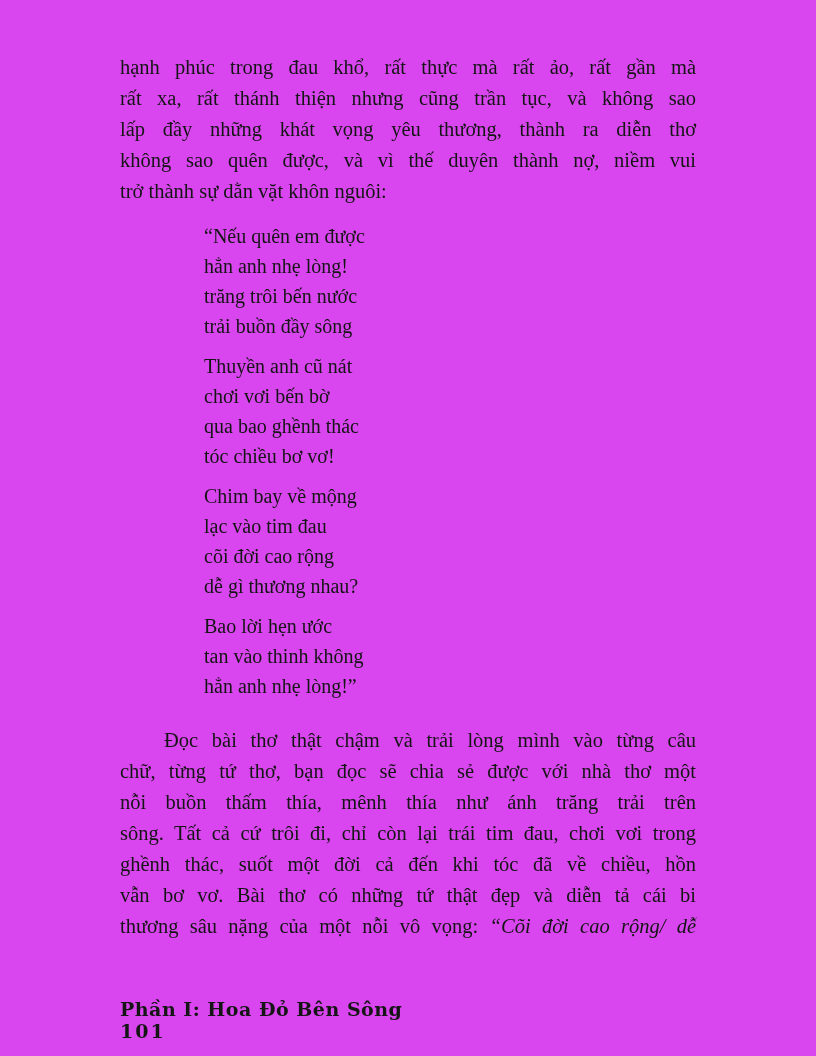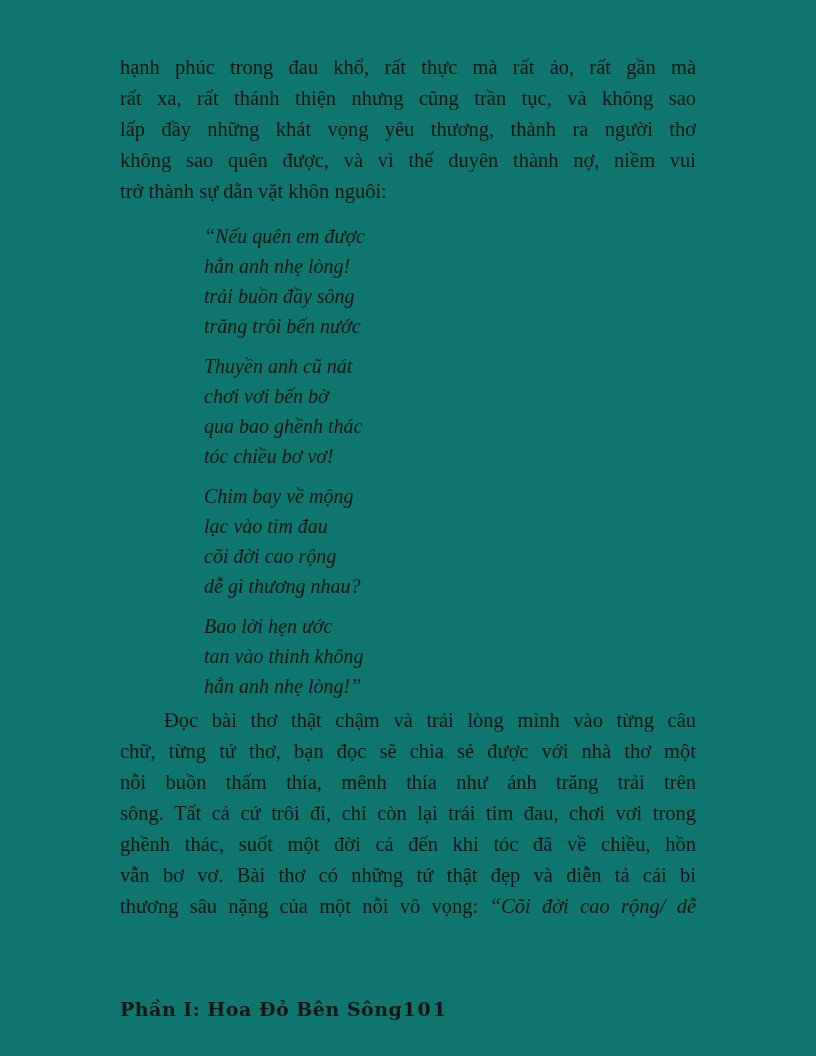--- a/index.html
+++ b/index.html
@@ -6,56 +6,56 @@
   html, body { background: #ffffff; }
   body {
     width: 816px; height: 1056px;
     font-family: "Liberation Serif", serif;
     color: #151515;
     -webkit-font-smoothing: antialiased;
   }
   .page {
     position: relative;
     width: 816px; height: 1056px;
-    background: #0f766e;
+    background: #d946ef;
     overflow: hidden;
   }
   .content {
     position: absolute;
     left: 120px; top: 52px;
     width: 576px;
   }
   .para { font-size: 20.5px; line-height: 31px; }
   .jline {
     text-align: justify;
     text-align-last: justify;
     white-space: normal;
   }
   .jline.last {
     text-align: right;
     text-align-last: left;
   }
   .jline.indent { text-indent: 44px; }
   .poem {
     margin: 14px 0 0 84px;
-    font-style: italic;
     font-size: 20px;
     line-height: 30px;
   }
   .stanza { margin-bottom: 10px; }
   .stanza:last-child { margin-bottom: 0; }
   .pline { text-align: left; }
-  .para2 { margin-top: 4px; }
+  .para2 { margin-top: 24px; }
   .ital { font-style: italic; }
   .footer {
     position: absolute;
     left: 120px; right: 140px; top: 998px;
     display: flex;
-    justify-content: flex-start;
+    justify-content: center;
     align-items: baseline;
+    flex-direction: column;
   }
   .footer-title {
     font-family: "DejaVu Serif", serif;
     font-size: 19px;
     font-weight: 600;
     letter-spacing: 0.5px;
   }
   .footer-page {
     font-family: "DejaVu Serif", serif;
     font-size: 19px;
@@ -66,31 +66,31 @@
 </head>
 <body>
 
 <div class="page">
 
   <div class="content">
 
     <div class="para">
       <div class="jline">hạnh phúc trong đau khổ, rất thực mà rất ảo, rất gần mà</div>
       <div class="jline">rất xa, rất thánh thiện nhưng cũng trần tục, và không sao</div>
-      <div class="jline">lấp đầy những khát vọng yêu thương, thành ra người thơ</div>
+      <div class="jline">lấp đầy những khát vọng yêu thương, thành ra diễn thơ</div>
       <div class="jline">không sao quên được, và vì thế duyên thành nợ, niềm vui</div>
       <div class="jline last">trở thành sự dằn vặt khôn nguôi:</div>
     </div>
 
     <div class="poem">
       <div class="stanza">
         <div class="pline">“Nếu quên em được</div>
         <div class="pline">hẳn anh nhẹ lòng!</div>
+        <div class="pline">trăng trôi bến nước</div>
         <div class="pline">trải buồn đầy sông</div>
-        <div class="pline">trăng trôi bến nước</div>
       </div>
       <div class="stanza">
         <div class="pline">Thuyền anh cũ nát</div>
         <div class="pline">chơi vơi bến bờ</div>
         <div class="pline">qua bao ghềnh thác</div>
         <div class="pline">tóc chiều bơ vơ!</div>
       </div>
       <div class="stanza">
         <div class="pline">Chim bay về mộng</div>
         <div class="pline">lạc vào tim đau</div>

